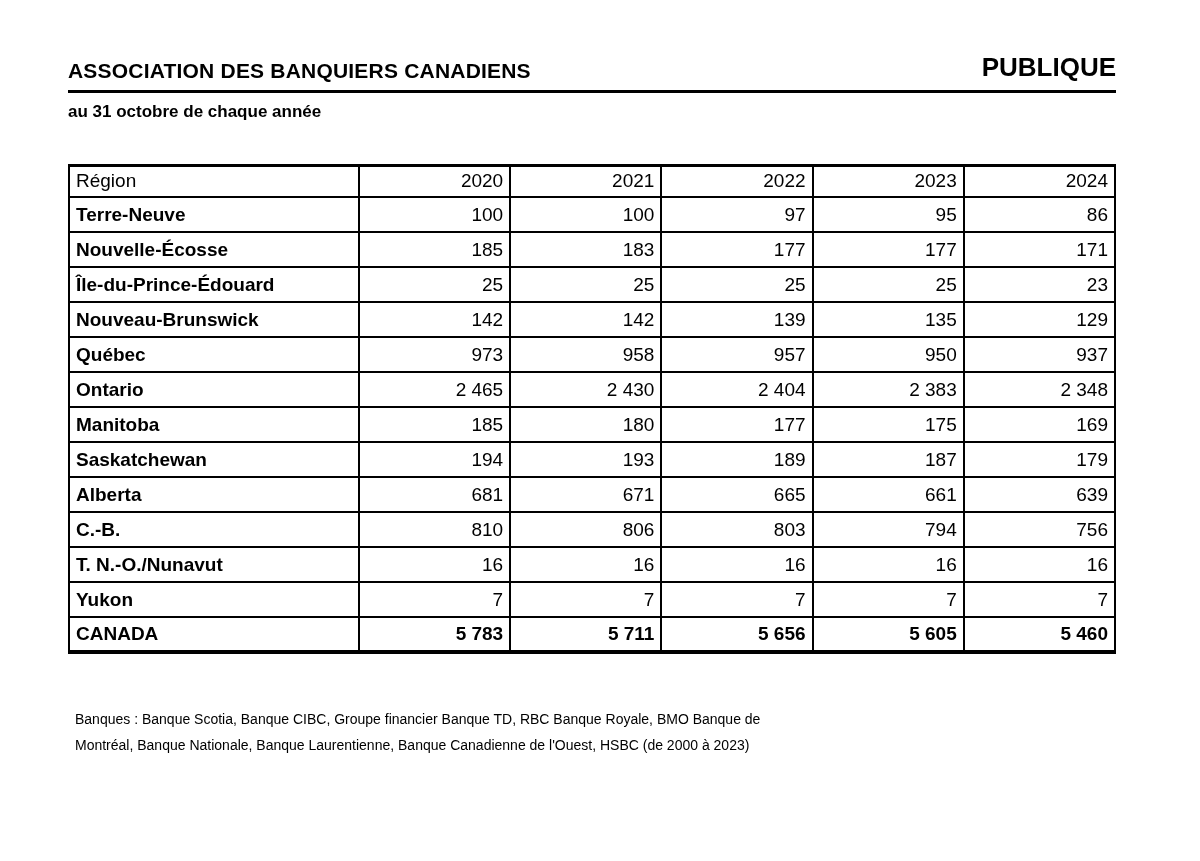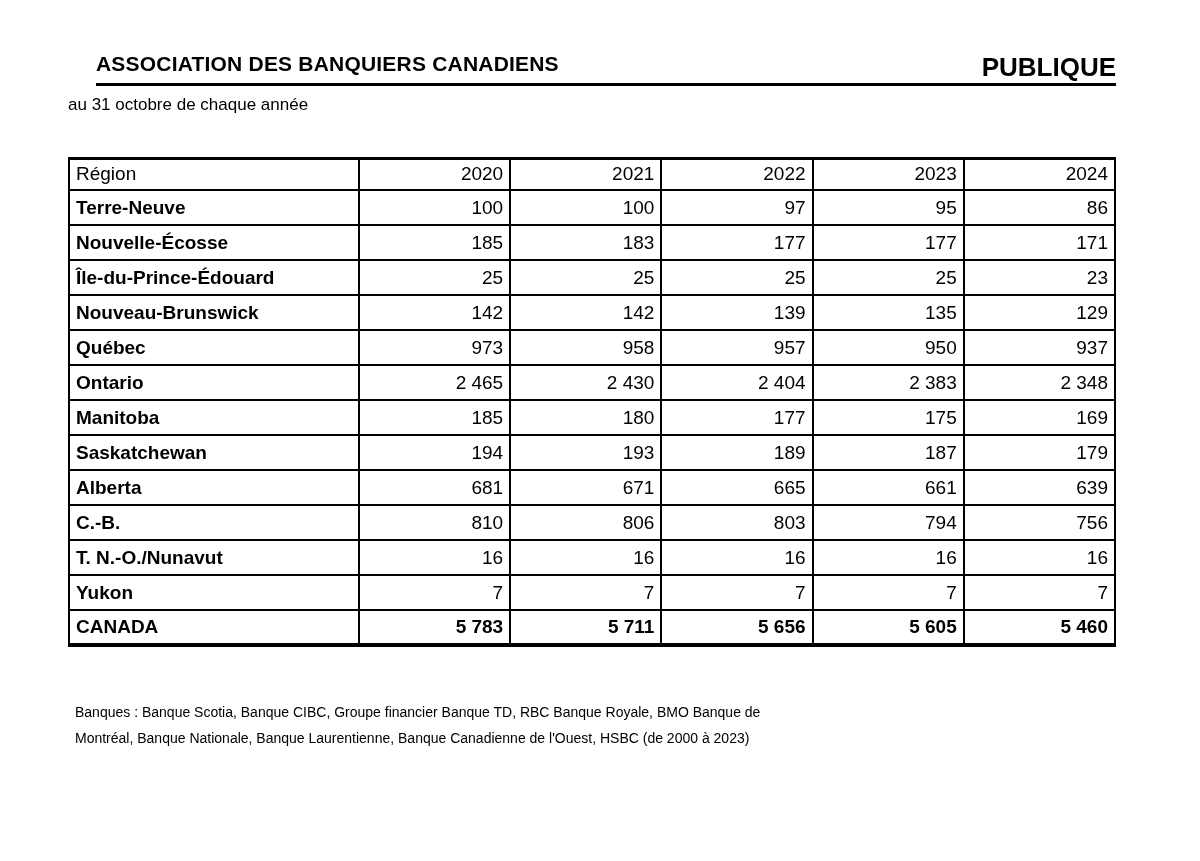--- a/index.html
+++ b/index.html
@@ -19,43 +19,43 @@
   }
   .content {
     margin-left: 68px;
     width: 1048px;
     padding-top: 52px;
   }
   
   .letterhead {
     display: flex;
     justify-content: space-between;
-    align-items: flex-start;
+    align-items: flex-end;
     border-bottom: 3px solid #000000;
-    margin-left: 28px;
+    padding-bottom: 7px;
   }
   .org-name {
     font-size: 21px;
     font-weight: bold;
     letter-spacing: 0.2px;
   }
   .classification {
     font-size: 26px;
     font-weight: bold;
   }
   
   .doc-title {
     margin-top: 15px;
     font-size: 25px;
     font-weight: bold;
   }
   .doc-subtitle {
     margin-top: 9px;
     font-size: 17px;
-    font-weight: normal;
+    font-weight: bold;
   }
   
   table.branches {
     margin-top: 42px;
     width: 1048px;
     border-collapse: collapse;
     table-layout: fixed;
     border: 2px solid #000000;
     border-top: 3px solid #000000;
     border-bottom: 4px solid #000000;

